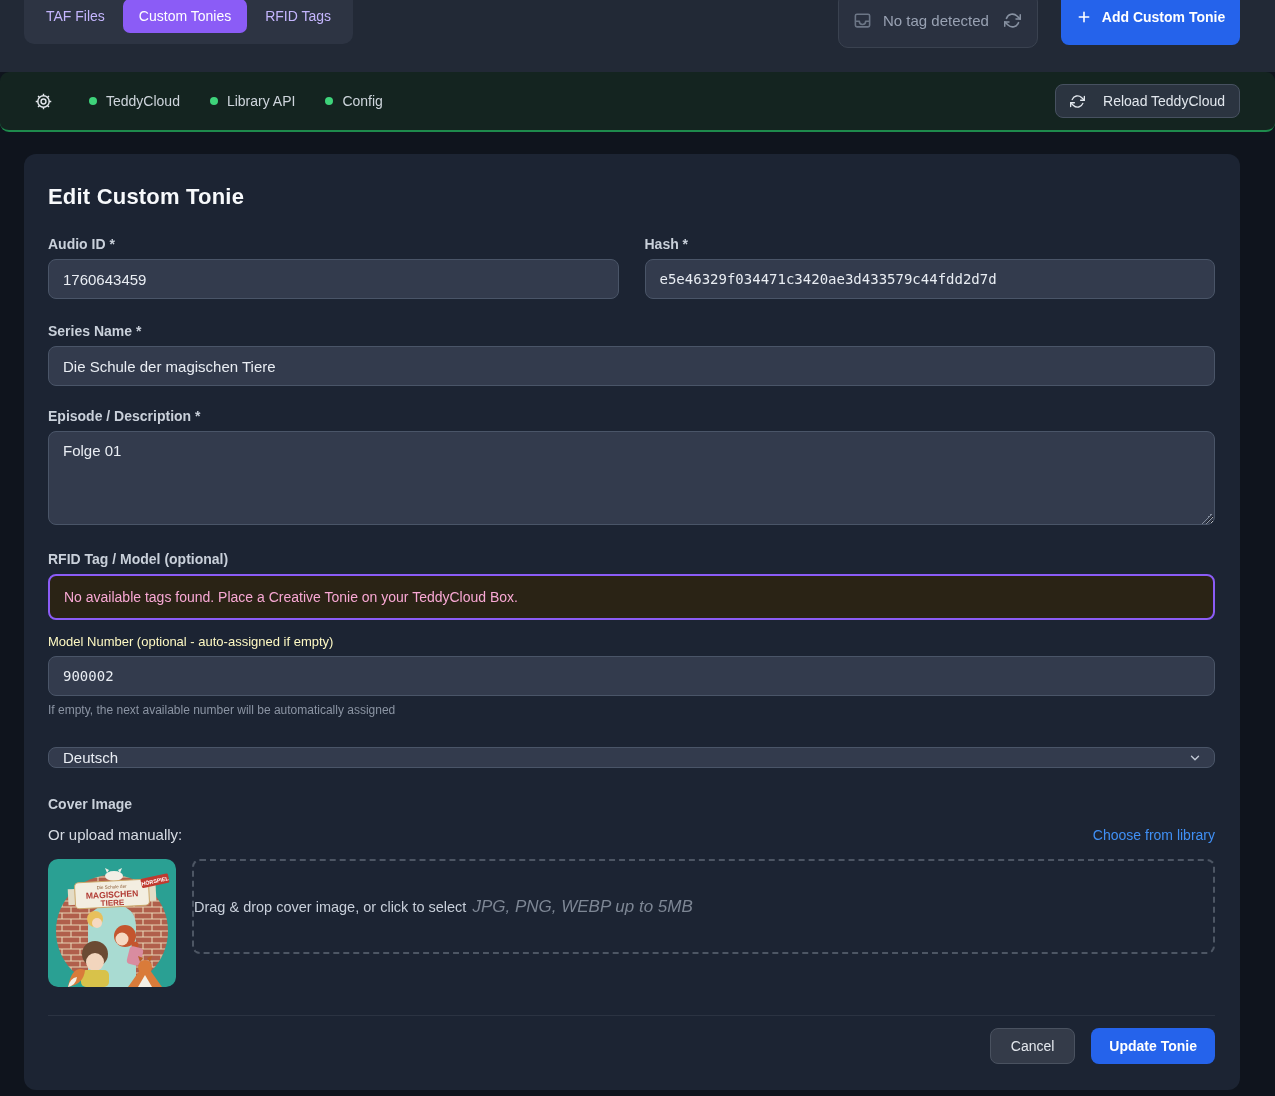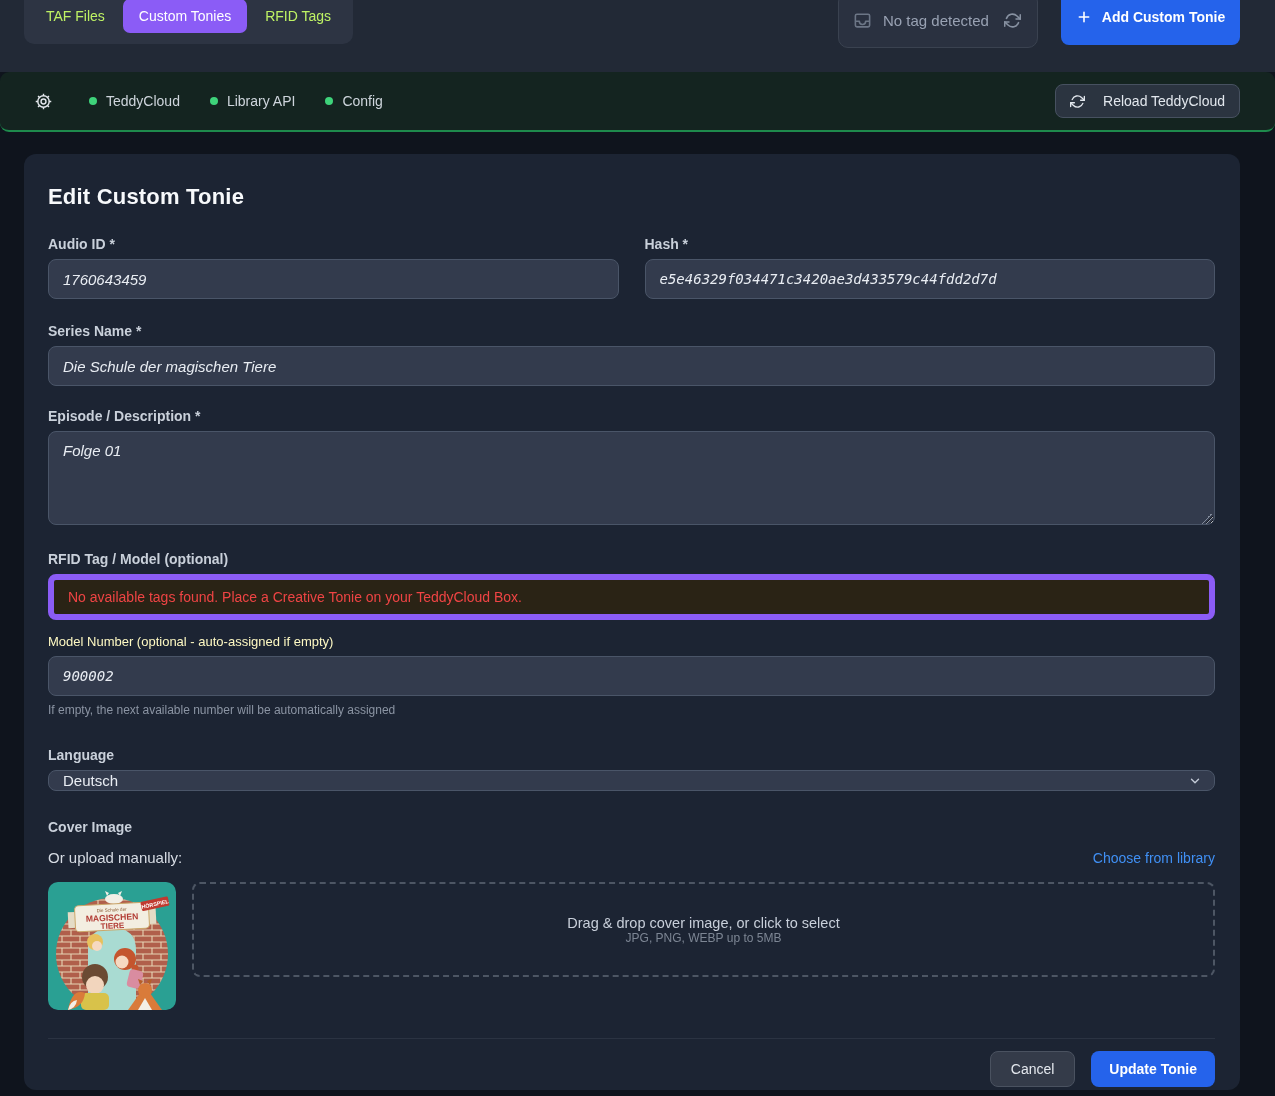--- a/index.html
+++ b/index.html
@@ -12,21 +12,21 @@
   svg { display:block; }
 
   
   .topbar { position:relative; height:72px; background:#222936; }
   .tabgroup {
     position:absolute; left:24px; top:-12px; height:56px;
     background:#2d3443; border-radius:10px; display:flex; align-items:center;
     padding:0 6px; gap:2px;
   }
   .tab {
-    padding:9px 16px; border-radius:7px; font-size:14px; color:#bef264;
+    padding:9px 16px; border-radius:7px; font-size:14px; color:#c4b5fd;
     cursor:pointer; white-space:nowrap; background:transparent; border:none;
     font-family:inherit;
   }
   .tab.active { background:#8b5cf6; color:#ffffff; }
   .tagstatus {
     position:absolute; left:838px; top:-8px; height:56px;
     background:#2a3140; border:1px solid #3a4250; border-radius:10px;
     display:flex; align-items:center; gap:11px; padding:0 16px 0 14px;
     color:#99a2b3; font-size:15px;
   }
@@ -65,41 +65,41 @@
   }
   .card h1 { font-size:22px; font-weight:700; color:#f7f9fb; letter-spacing:.2px; }
 
   .row2 { display:grid; grid-template-columns:1fr 1fr; gap:26px; margin-top:26px; }
   .field label, .label {
     display:block; font-size:14px; color:#c9d0da; margin-bottom:7px;font-weight:bold;
   }
   .input {
     width:100%; height:40px; background:#333b4d; border:1px solid #4a5568;
     border-radius:8px; color:#e9edf3; font-size:15px; padding:0 14px;
-    font-family:inherit; outline:none;font-style:italic;
+    font-family:inherit; outline:none;
   }
   .mono { font-family:"DejaVu Sans Mono", monospace; font-size:14px; }
 
   .mt24 { margin-top:24px; }
   .mt22 { margin-top:22px; }
 
   textarea.input {
     height:94px; padding-top:10px; resize:vertical; position:relative;
   }
   .ta-wrap { position:relative; }
   .ta-handle {
     position:absolute; right:3px; bottom:5px; width:11px; height:11px;
     background:
       linear-gradient(135deg, transparent 0 50%, #8b94a3 50% 56%, transparent 56% 70%, #8b94a3 70% 76%, transparent 76%);
     pointer-events:none; opacity:.9;
   }
 
   .warning {
-    height:46px; background:#2a2315; border:6px solid #8b5cf6; border-radius:8px;
-    display:flex; align-items:center; padding:0 14px; font-size:14px; color:#ef4444;
+    height:46px; background:#2a2315; border:2px solid #8b5cf6; border-radius:8px;
+    display:flex; align-items:center; padding:0 14px; font-size:14px; color:#f9a8d4;
   }
   .sublabel { font-size:13px; color:#fef9c3; margin:14px 0 7px; display:block; }
   .helper { font-size:12px; color:#8b94a3; margin-top:7px; }
 
   .select {
     margin-top:0; width:100%; height:21px; background:#333b4d;
     border:1px solid #4a5568; border-radius:8px; display:flex; align-items:center;
     padding:0 14px; font-size:15px; color:#e9edf3; cursor:pointer; position:relative;
   }
   .select .chev {
@@ -108,25 +108,25 @@
   }
 
   .upload-row { display:flex; justify-content:space-between; align-items:center; margin-top:14px; }
   .upload-label { font-size:15px; color:#d6dbe3; }
   .lib-link { font-size:14px; color:#4090f5; cursor:pointer; text-decoration:none; }
 
   .cover-row { display:flex; gap:16px; margin-top:16px; align-items:flex-start; }
   .thumb { width:128px; height:128px; border-radius:8px; overflow:hidden; flex:none; cursor:pointer; }
   .dropzone {
     flex:1; height:95px; border:2px dashed #4d5664; border-radius:8px;
-    display:flex; flex-direction:column; align-items:center; justify-content:center;
-    cursor:pointer;
+    display:flex; flex-direction:row; align-items:center; justify-content:flex-start;
+    gap:6px; cursor:pointer;
   }
   .dz-title { font-size:14.5px; color:#c8cfda; }
-  .dz-hint { font-size:12px; color:#7d8694; }
+  .dz-hint { font-size:17px; color:#7d8694;font-style:italic; }
 
   .footer {
     margin-top:28px; border-top:1px solid #2b3342; padding:12px 0 0;
     display:flex; justify-content:flex-end; gap:16px;
   }
   .btn-cancel {
     background:#343b49; border:1px solid #4a5260; border-radius:8px;
     color:#e4e8ee; font-size:14px; padding:9px 20px; cursor:pointer; font-family:inherit;
   }
   .btn-submit {
@@ -238,21 +238,20 @@
     <span class="label">RFID Tag / Model (optional)</span>
     <div class="warning">
       <span>No available tags found. Place a Creative Tonie on your TeddyCloud Box.</span>
     </div>
     <span class="sublabel">Model Number (optional - auto-assigned if empty)</span>
     <input class="input mono" type="text" value="900002" style="">
     <div class="helper">If empty, the next available number will be automatically assigned</div>
   </div>
 
   <div class="mt24" style="margin-top:30px;">
-    <span class="label">Language</span>
     <div class="select" role="combobox">
       <span>Deutsch</span>
       <span class="chev">
         <svg viewBox="0 0 24 24" fill="none" stroke="currentColor" stroke-width="2.4" stroke-linecap="round" stroke-linejoin="round">
           <path d="M6 9l6 6 6-6"></path>
         </svg>
       </span>
     </div>
   </div>
 

